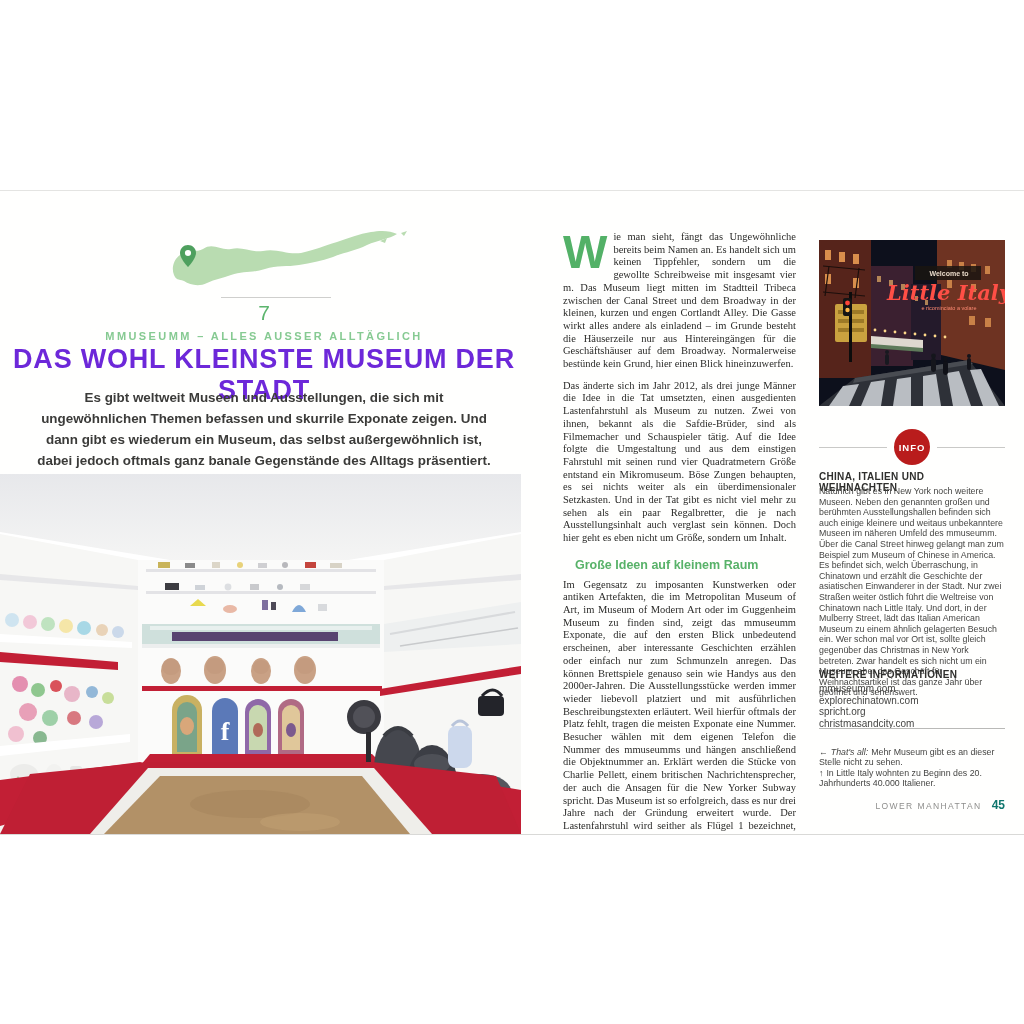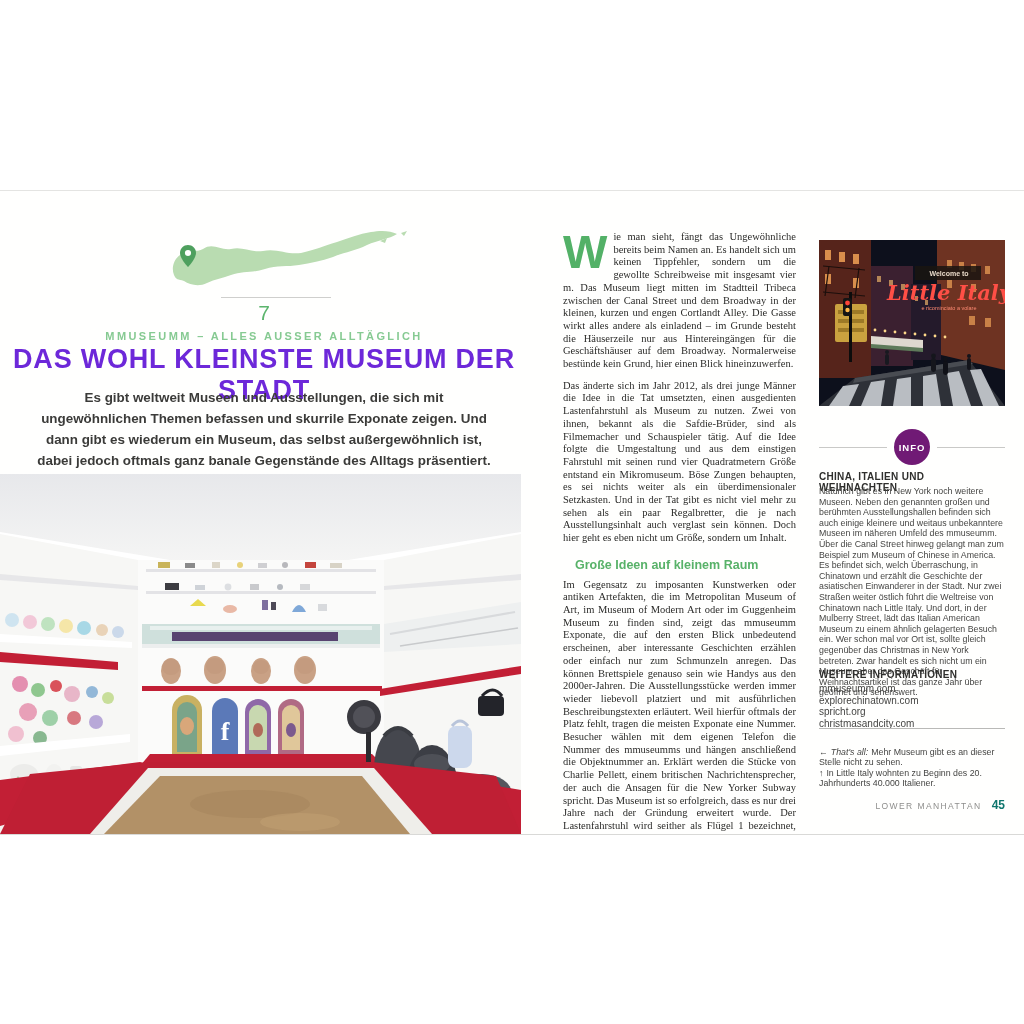--- a/index.html
+++ b/index.html
@@ -33,21 +33,21 @@
   .dropcap{float:left;font-family:"Liberation Sans",sans-serif;font-weight:bold;
     font-size:47px;line-height:38px;color:#53b167;margin:2px 6px 0 0;}
   .subhead{font-family:"Liberation Sans",sans-serif;font-weight:bold;
     font-size:12.5px;color:#58b269;margin:14px 0 7px 12px;text-align:left;}
   
   .li-photo{position:absolute;left:819px;top:49px;width:186px;height:166px;}
   .info-row{position:absolute;left:819px;top:238px;width:186px;height:36px;}
   .info-line{position:absolute;top:18px;width:68px;height:1px;background:#c9c9c7;}
   .info-line.l{left:0;} .info-line.r{right:0;}
   .info-badge{position:absolute;left:75px;top:0;width:36px;height:36px;border-radius:50%;
-    background:#701a75;color:#ffffff;font-size:9.5px;font-weight:bold;letter-spacing:1px;
+    background:#b91c1c;color:#ffffff;font-size:9.5px;font-weight:bold;letter-spacing:1px;
     display:flex;align-items:center;justify-content:center;}
   .info-title{position:absolute;left:819px;top:280px;width:186px;
     font-size:10px;font-weight:bold;letter-spacing:0.3px;color:#2f2f2d;}
   .info-text{position:absolute;left:819px;top:295px;width:186px;
     font-size:8.8px;line-height:10.6px;color:#454543;}
   .moreinfo-title{position:absolute;left:819px;top:478px;width:186px;
     font-size:10px;font-weight:bold;letter-spacing:0.3px;color:#2f2f2d;}
   .links{position:absolute;left:819px;top:492px;width:186px;
     font-size:10px;line-height:11.5px;color:#454543;}
   .links div{cursor:pointer;}

